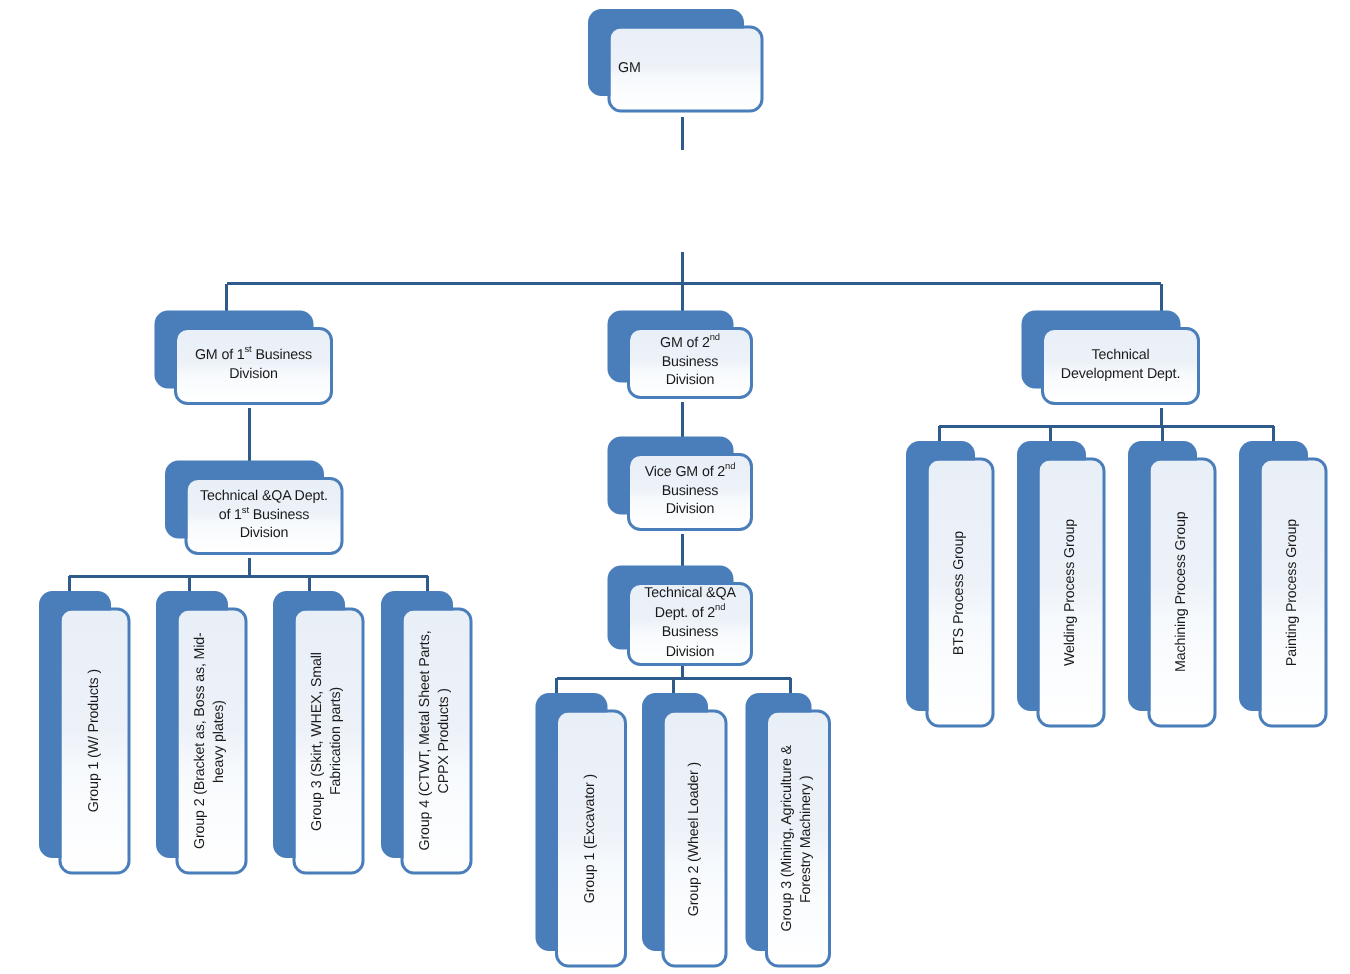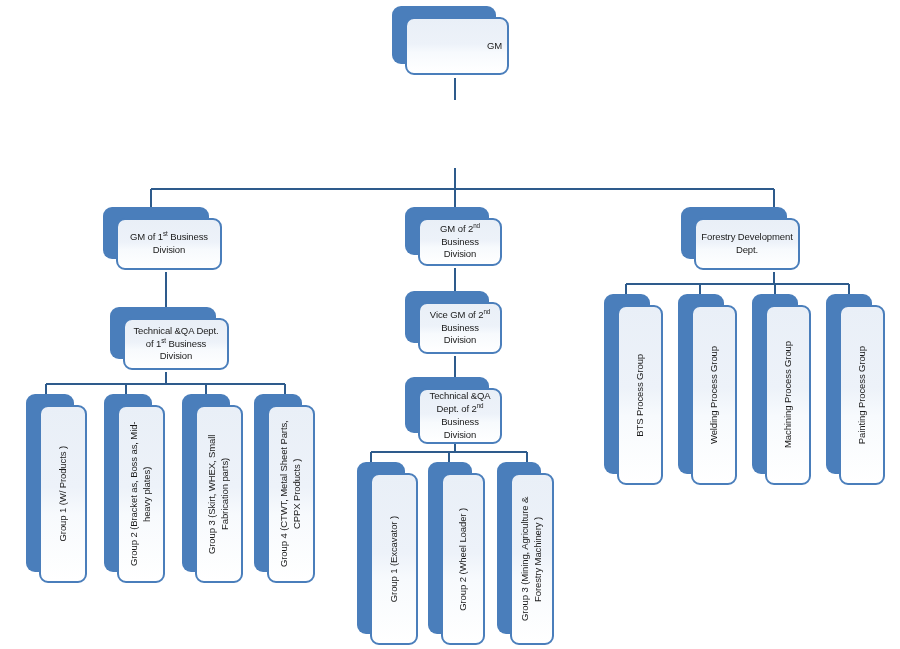--- a/index.html
+++ b/index.html
@@ -24,21 +24,21 @@
     border-radius:9px;
   }
   .node .face{
     position:absolute;
     left:13px;top:11px;
     width:100%;height:100%;
     border:2px solid #4A7EBB;
     border-radius:9px;
     background:linear-gradient(180deg,#E9EFF7 0%,#EDF2F9 46%,#F7FAFD 62%,#FFFFFF 100%);
     box-sizing:border-box;
-    display:flex;align-items:center;justify-content:flex-end;
+    display:flex;align-items:center;justify-content:flex-start;
   }
   .node .txt{
     color:#1a1a1a;
     font-size:9.5px;
     line-height:1.35;
     text-align:center;
     padding:0 5px;
     letter-spacing:-0.1px;
   }
   .node.vert .face{align-items:center;justify-content:center;}
@@ -112,21 +112,21 @@
   <div class="node" style="left:405px;top:207px;width:84px;height:48px;">
     <div class="shadow"></div>
     <div class="face">
       <div class="txt">GM of 2<sup>nd</sup> Business Division</div>
     </div>
   </div>
 
   <div class="node" style="left:681px;top:207px;width:106px;height:52px;">
     <div class="shadow"></div>
     <div class="face">
-      <div class="txt">Forestry Development Dept.</div>
+      <div class="txt">Technical Development Dept.</div>
     </div>
   </div>
 
   <div class="node" style="left:110px;top:307px;width:106px;height:52px;">
     <div class="shadow"></div>
     <div class="face">
       <div class="txt">Technical &amp;QA Dept. of 1<sup>st</sup> Business Division</div>
     </div>
   </div>
 

